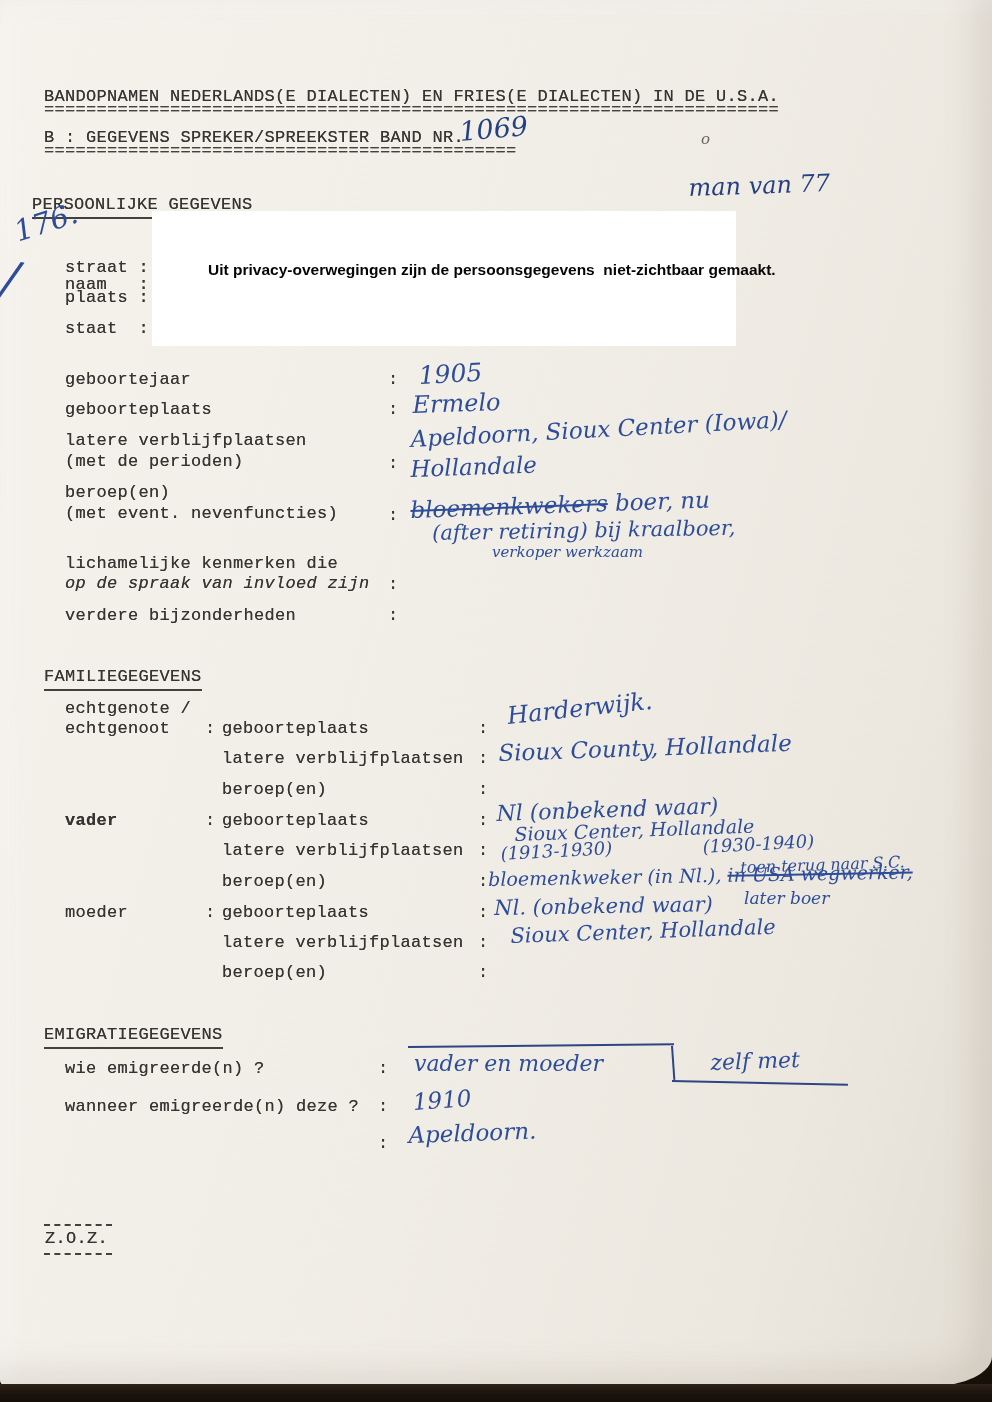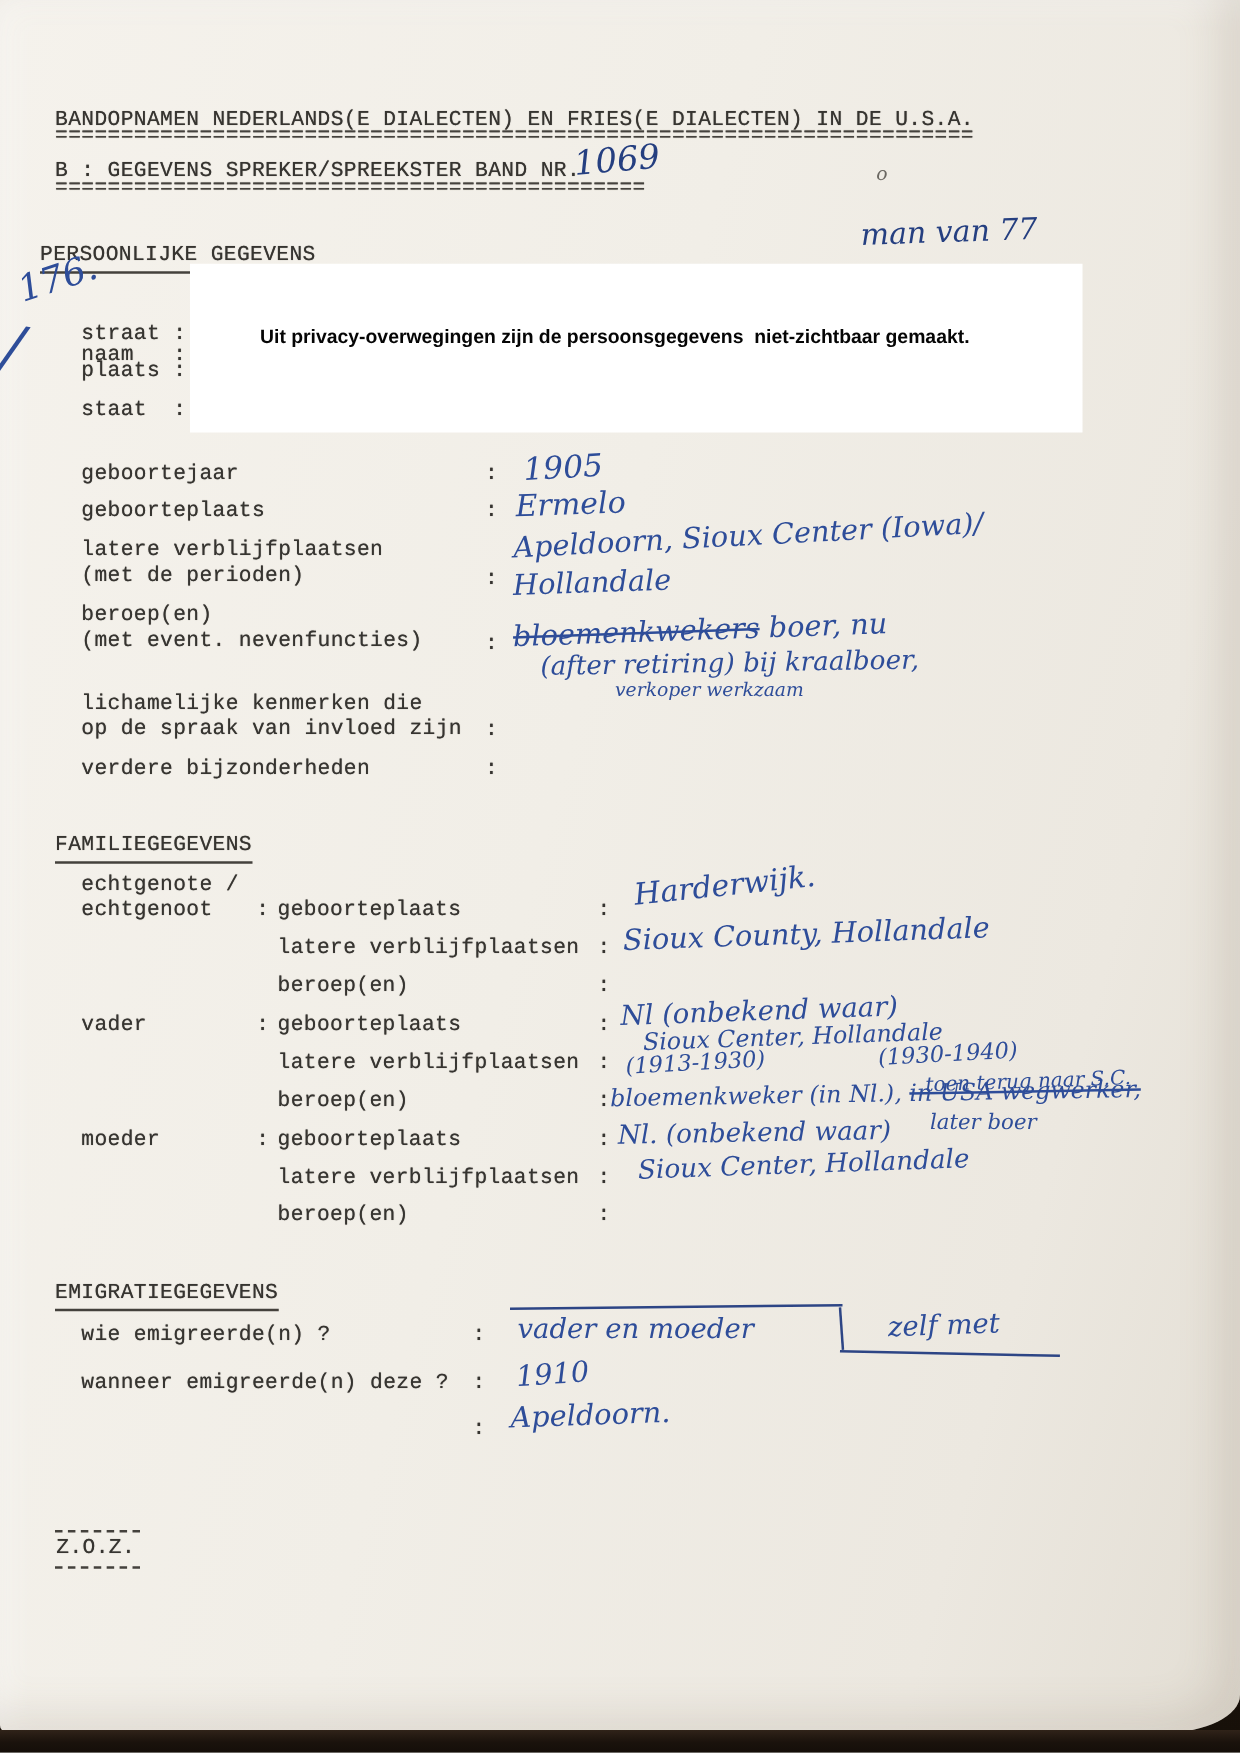--- a/index.html
+++ b/index.html
@@ -27,21 +27,21 @@
   .zoz{border-top:2px dashed #44413c;border-bottom:2px dashed #44413c;padding:3px 4px 4px 1px;}
   .hw{
     position:absolute;
     font-family:"DejaVu Serif","Liberation Serif",serif;
     font-style:italic;color:#2e4d99;white-space:pre;
     transform-origin:left top;
   }
   .ink2{color:#253f80;}
   .ink3{color:#6b6862;}
   .strike{text-decoration:line-through;text-decoration-thickness:2px;}
-  .privacy-box{position:absolute;left:152px;top:211px;width:714px;height:135px;background:#ffffff;}
+  .privacy-box{position:absolute;left:152px;top:211px;width:584px;height:135px;background:#ffffff;}
   .privacy-text{
     position:absolute;left:56px;top:50px;
     font-family:"Liberation Sans",sans-serif;font-weight:bold;
     font-size:15.5px;color:#050505;white-space:pre;
   }
   .stroke{position:absolute;background:#2d4585;transform-origin:left top;}
   .band{
     position:absolute;left:0;top:1384px;width:992px;height:18px;
     background:linear-gradient(180deg,#302319 0%,#1a120c 55%,#140e09 100%);
   }
@@ -90,21 +90,21 @@
   <div class="hw" style="left:410px;top:456px;font-size:23px;transform:rotate(-2deg);">Hollandale</div>
 
   <div class="tw" style="left:65px;top:483px;">beroep(en)</div>
   <div class="tw" style="left:65px;top:504px;">(met event. nevenfuncties)</div>
   <div class="tw" style="left:388px;top:506px;">:</div>
   <div class="hw" style="left:410px;top:497px;font-size:23px;transform:rotate(-2deg);"><span class="strike">bloemenkwekers</span><span> boer, nu</span></div>
   <div class="hw" style="left:432px;top:521px;font-size:21px;transform:rotate(-1deg);">(after retiring) bij kraalboer,</div>
   <div class="hw" style="left:492px;top:543px;font-size:15px;">verkoper werkzaam</div>
 
   <div class="tw" style="left:65px;top:554px;text-align:right;">lichamelijke kenmerken die</div>
-  <div class="tw" style="left:65px;top:574px;">op de spraak van invloed zijn</div>
+  <div class="tw" style="left:65px;top:574px;font-style:italic;">op de spraak van invloed zijn</div>
   <div class="tw" style="left:388px;top:575px;">:</div>
 
   <div class="tw" style="left:65px;top:606px;">verdere bijzonderheden</div>
   <div class="tw" style="left:388px;top:606px;">:</div>
 
   <div class="tw ul" style="left:44px;top:667px;">FAMILIEGEGEVENS</div>
 
   <div class="tw" style="left:65px;top:699px;">echtgenote /</div>
   <div class="tw" style="left:65px;top:719px;">echtgenoot</div>
   <div class="tw" style="left:205px;top:719px;">:</div>
@@ -113,21 +113,21 @@
   <div class="tw" style="left:478px;top:719px;">:</div>
   <div class="hw" style="left:506px;top:702px;font-size:24px;transform:rotate(-6deg);">Harderwijk.</div>
 
   <div class="tw" style="left:222px;top:749px;">latere verblijfplaatsen</div>
   <div class="tw" style="left:478px;top:749px;">:</div>
   <div class="hw" style="left:498px;top:740px;font-size:23px;transform:rotate(-2deg);">Sioux County, Hollandale</div>
 
   <div class="tw" style="left:222px;top:780px;">beroep(en)</div>
   <div class="tw" style="left:478px;top:780px;">:</div>
 
-  <div class="tw" style="left:65px;top:811px;">vader</div>
+  <div class="tw" style="left:65px;top:811px;font-weight:bold;">vader</div>
   <div class="tw" style="left:205px;top:811px;">:</div>
   <div class="tw" style="left:222px;top:811px;">geboorteplaats</div>
   <div class="tw" style="left:478px;top:811px;">:</div>
   <div class="hw" style="left:496px;top:801px;font-size:22px;transform:rotate(-2deg);">Nl (onbekend waar)</div>
 
   <div class="tw" style="left:222px;top:841px;">latere verblijfplaatsen</div>
   <div class="tw" style="left:478px;top:841px;">:</div>
   <div class="hw" style="left:514px;top:823px;font-size:19px;transform:rotate(-2deg);">Sioux Center, Hollandale</div>
   <div class="hw" style="left:500px;top:843px;font-size:18px;transform:rotate(-3deg);">(1913-1930)</div>
   <div class="hw" style="left:702px;top:836px;font-size:18px;transform:rotate(-3deg);">(1930-1940)</div>

